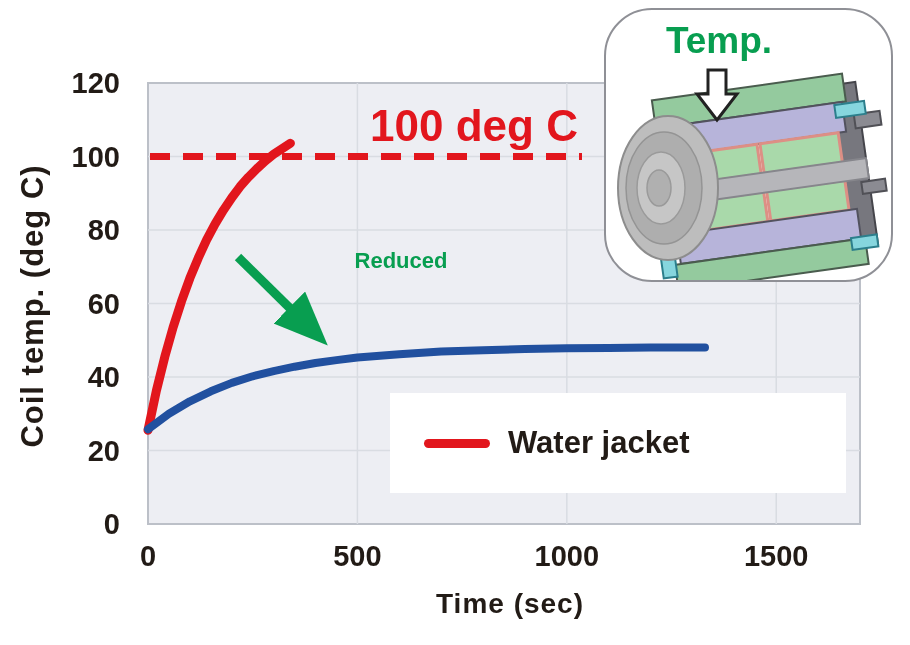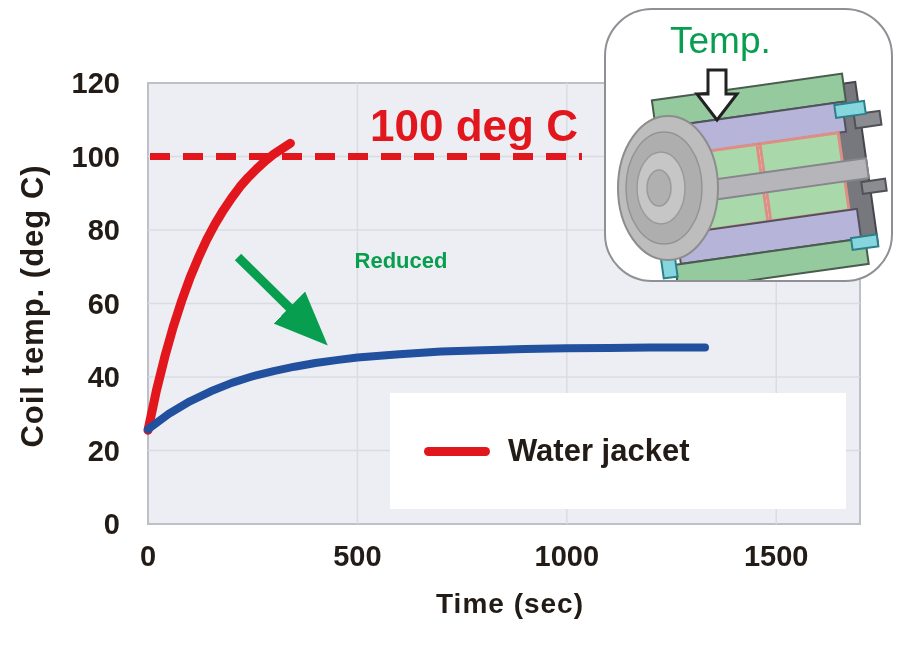--- a/index.html
+++ b/index.html
@@ -17,34 +17,34 @@
   }
   .limit-label{
     position:absolute;left:368px;top:101px;width:212px;text-align:center;
     font-size:44px;font-weight:bold;
   }
   .reduced-label{
     position:absolute;left:316px;top:248px;width:170px;text-align:center;
     font-size:22px;font-weight:bold;
   }
   .legend{
-    position:absolute;left:390px;top:393px;width:456px;height:116px;background:#ffffff;
+    position:absolute;left:390px;top:393px;width:456px;height:100px;background:#ffffff;
     display:flex;flex-direction:column;justify-content:center;gap:14px;padding-left:34px;
     box-sizing:border-box;
   }
   .legend-row{display:flex;align-items:center;gap:18px;}
   .legend-swatch{width:66px;height:9px;border-radius:5px;flex:0 0 auto;}
   .legend-label{font-size:31px;font-weight:bold;white-space:nowrap;}
   .inset{
     position:absolute;left:604px;top:8px;width:289px;height:274px;background:#ffffff;
     border:2px solid #8f9096;border-radius:48px;box-sizing:border-box;overflow:hidden;
   }
   .inset-title{
-    position:absolute;left:64px;top:10px;width:130px;
-    font-size:37px;font-weight:normal;
+    position:absolute;left:48px;top:10px;width:130px;text-align:center;
+    font-size:37px;font-weight:bold;
   }
   .inset svg{position:absolute;left:0;top:0;}
   svg text.tick{font-family:"Liberation Sans",sans-serif;font-weight:bold;font-size:29px;fill:#221b16;}
 </style>
 </head>
 <body>
 
 <div class="figure">
 
   <svg id="chart-svg" width="910" height="645" viewBox="0 0 910 645">

